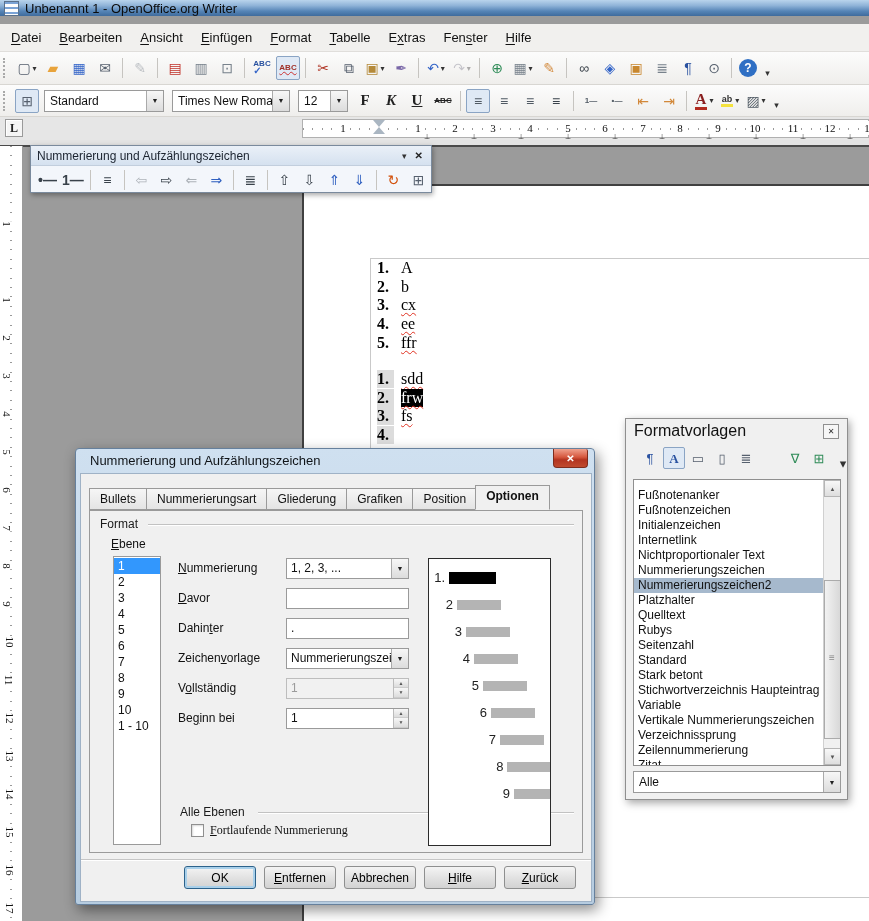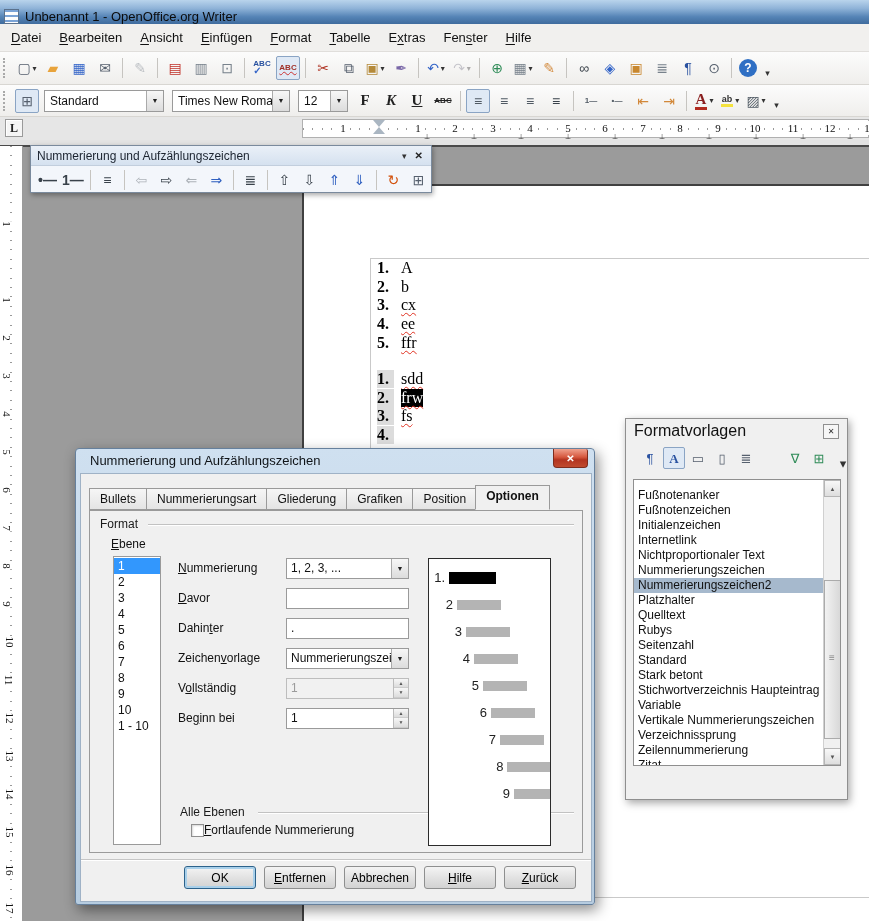--- a/index.html
+++ b/index.html
@@ -1,23 +1,23 @@
 <!DOCTYPE html>
 <html><head>
 <meta charset="utf-8">
 <style>
   html,body{margin:0;padding:0;background:#666;}
   .screen{position:relative;width:869px;height:921px;overflow:hidden;background:#9b9b9b;
           font-family:"Liberation Sans",sans-serif;color:#111;-webkit-font-smoothing:antialiased;}
   .screen *{box-sizing:border-box;}
 
   
-  .titlebar{position:absolute;left:0;top:0;width:869px;height:24px;
+  .titlebar{position:absolute;left:0;top:0;width:869px;height:16px;
     background:linear-gradient(180deg,#b9d4ec 0%,#8fb3d8 35%,#5584b6 70%,#3f6b9d 100%);
-    display:flex;align-items:flex-end;padding-left:4px;border-bottom:1px solid #2f5residual;}
+    display:flex;align-items:center;padding-left:4px;border-bottom:1px solid #2f5residual;}
   .appicon{width:15px;height:15px;background:#fdfdfd;border:1px solid #5a718c;margin-right:6px;
     background-image:linear-gradient(#7aa3d6 2px,transparent 2px),linear-gradient(#9ab 1px,transparent 1px);
     background-size:100% 5px;}
   .apptitle{font-size:13px;color:#0b0b0b;}
 
   
   .menubar{position:absolute;left:0;top:24px;width:869px;height:28px;background:#f1f0ee;
     border-bottom:1px solid #e0dedb;display:flex;align-items:center;padding-left:2px;}
   .mi{padding:0 9px;font-size:13px;line-height:26px;}
   .mi u{text-underline-offset:2px;}
@@ -146,21 +146,21 @@
     align-items:center;justify-content:center;background:linear-gradient(#f7f7f7,#dcdcdc);color:#222;}
   .fctl.is-spin .spin{display:flex;flex-direction:column;width:15px;height:100%;border-left:1px solid #bbb;}
   .fctl .spin i{flex:1;font-style:normal;font-size:5px;display:flex;align-items:center;justify-content:center;
     background:linear-gradient(#f7f7f7,#dcdcdc);border-bottom:1px solid #ccc;color:#555;}
   .fctl.is-dis{background:#f1f1f1;border-color:#bdbdbd;}
   .fctl.is-dis .fval{color:#9b9b9b;}
   .alle{left:90px;top:294px;}
   .alle-line{left:168px;right:8px;top:301px;}
   .chkrow{position:absolute;left:101px;top:312px;display:flex;align-items:center;}
   .chk{width:13px;height:13px;background:#fff;border:1px solid #8f8f8f;box-shadow:inset 1px 1px 2px #d7d7d7;}
-  .chklabel{font-size:12px;margin-left:0;}
+  .chklabel{font-size:12px;margin-left:6px;font-family:Liberation Serif, serif;}
   .preview{position:absolute;left:338px;top:47px;width:123px;height:288px;background:#fff;
     border:1px solid #2b2b2b;overflow:hidden;padding-top:5px;}
   .prow{height:27px;display:flex;align-items:center;}
   .pnum{width:16px;text-align:right;margin-right:4px;font-size:13px;color:#222;}
   .pbar{width:44px;height:10px;background:#b4b4b4;}
   .prow.cur .pbar{background:#000;height:12px;width:47px;}
   .dlg-sep{position:absolute;left:0;right:0;top:385px;height:1px;background:#c5c5c5;box-shadow:0 1px 0 #fff;}
   .dlg-buttons{position:absolute;left:103px;top:392px;display:flex;gap:8px;}
   .btn{width:72px;height:23px;font-size:12px;font-family:"Liberation Sans",sans-serif;
     background:linear-gradient(#f4f4f4,#e4e4e4 45%,#d2d2d2);border:1px solid #8e8f8f;border-radius:3px;}
@@ -707,15 +707,19 @@
           <div class="sitem">Verzeichnissprung</div>
           <div class="sitem">Zeilennummerierung</div>
           <div class="sitem">Zitat</div>
         </div>
       <div class="sp-scroll">
         <span class="sb-up">▲</span>
         <span class="sb-thumb"></span>
         <span class="sb-down">▼</span>
       </div>
     </div>
+    <div class="combo sp-filter">
+      <span class="cval">Alle</span>
+      <span class="cbtn">▼</span>
+    </div>
   </div>
 
 </div>
 
 </body></html>

